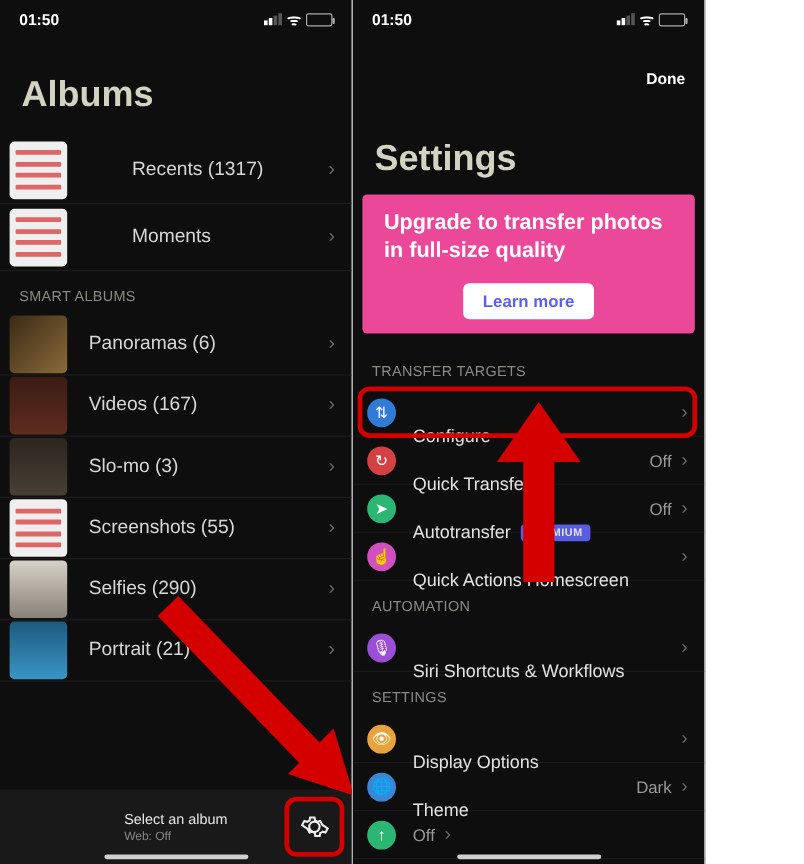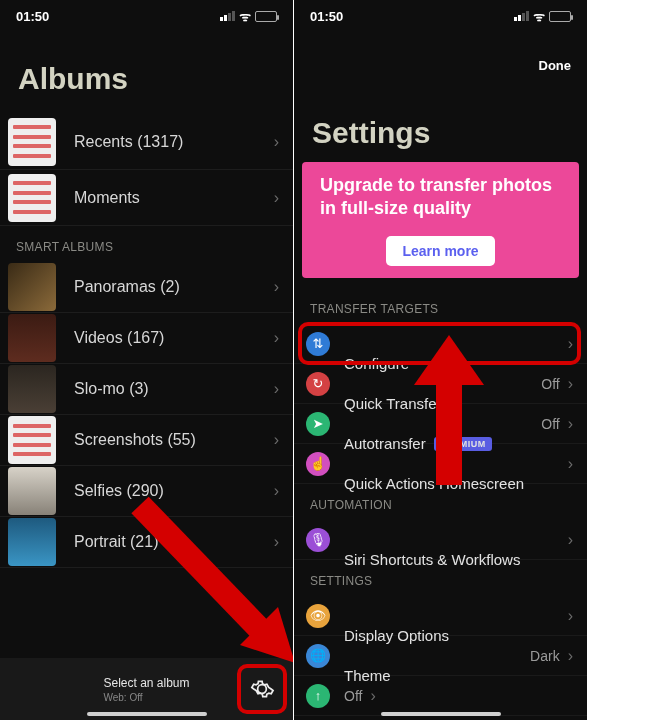--- a/index.html
+++ b/index.html
@@ -13,21 +13,21 @@
   .signal span:nth-child(1){height:4px;} .signal span:nth-child(2){height:6px;}
   .signal span:nth-child(3){height:8px;background:#555;} .signal span:nth-child(4){height:10px;background:#555;}
   .wifi { font-size:13px; }
   .battery { width:22px; height:11px; border:1px solid #aaa; border-radius:2px; position:relative; }
   .battery::after { content:""; position:absolute; right:-3px; top:3px; width:2px; height:5px; background:#aaa; border-radius:1px;}
   .battery-fill { height:100%; width:35%; background:#ffd60a; }
   
   .albums-title { font-size: 30px; font-weight: 700; color: #d3d3c2; padding: 30px 18px 18px; }
   .section-label { font-size: 12px; color: #8a8a85; padding: 14px 16px 8px; letter-spacing: .3px; }
   .row { display:flex; align-items:center; height:51px; padding:0 14px 0 8px; border-bottom:1px solid #1d1d1d; }
-  .row.tall { height:56px; }
+  .row.tall { height:56px;gap:36px; }
   .thumb { width:48px; height:48px; border-radius:4px; flex-shrink:0; margin-right:18px; background:#2b2b2b; }
   .thumb.list { background:#efefef; display:flex; flex-direction:column; justify-content:space-around; padding:5px; }
   .thumb.list div { height:4px; background:#d66; margin:1px 0; border-radius:1px;}
   .row-label { flex:1; font-size:16px; color:#d7d7d7; }
   .chev { color:#6a6a6a; font-size:16px; }
   .bottom-bar { position:absolute; bottom:0; left:0; right:0; height:62px; background:#191919; display:flex; align-items:center; justify-content:center; }
   .bottom-center { text-align:left; font-size:12px; }
   .bottom-center .sub { font-size:10px; color:#888; margin-top:2px; }
   .gear-box { position:absolute; right:6px; top:6px; width:50px; height:50px; border:4px solid #d40000; border-radius:10px; display:flex; align-items:center; justify-content:center; }
   .gear { width:26px; height:26px; }
@@ -91,21 +91,21 @@
           <div></div>
           <div></div>
           <div></div>
         </div>
       <div class="row-label">Moments</div>
       <span class="chev">›</span>
     </div>
     <div class="section-label">SMART ALBUMS</div>
     <div class="row">
       <div class="thumb t-watch"></div>
-      <div class="row-label">Panoramas (2)</div>
+      <div class="row-label">Panoramas (6)</div>
       <span class="chev">›</span>
     </div>
     <div class="row">
       <div class="thumb t-vid"></div>
       <div class="row-label">Videos (167)</div>
       <span class="chev">›</span>
     </div>
     <div class="row">
       <div class="thumb t-face"></div>
       <div class="row-label">Slo-mo (3)</div>

